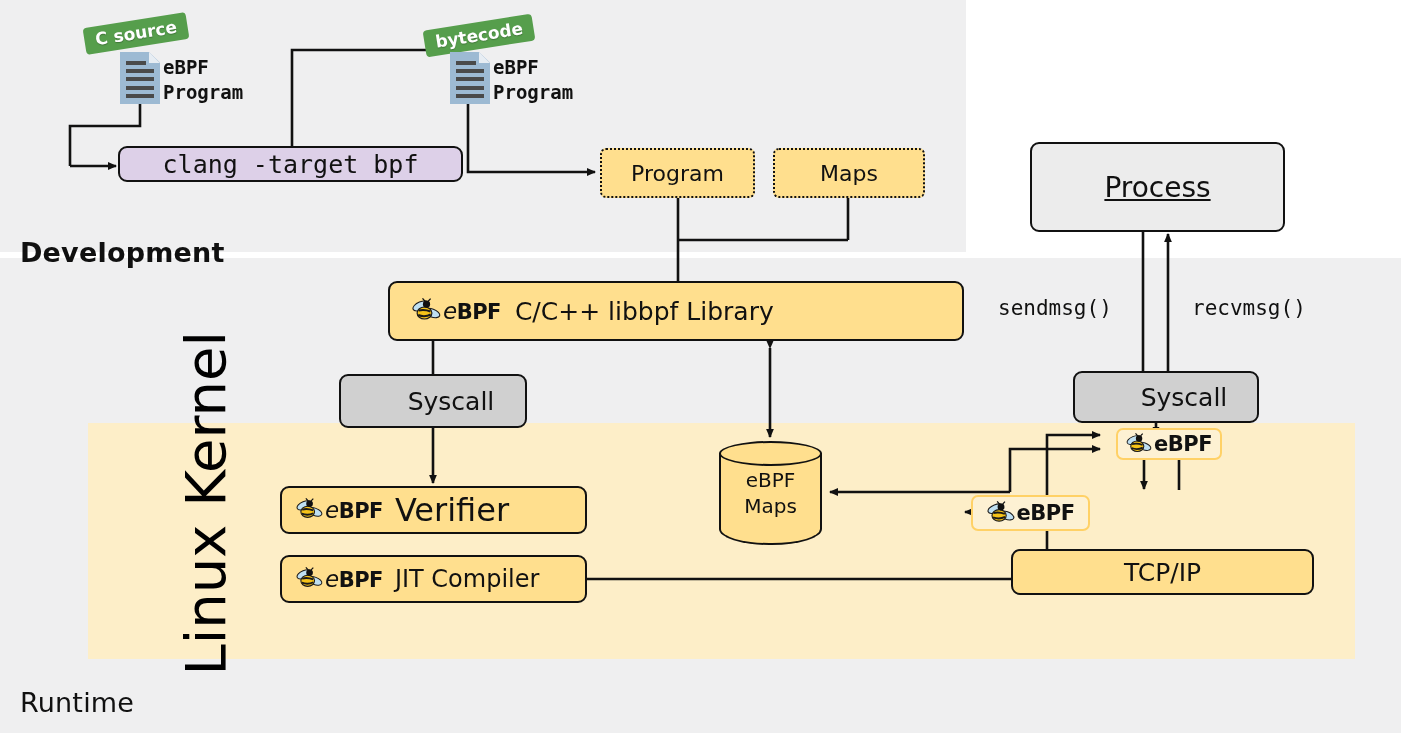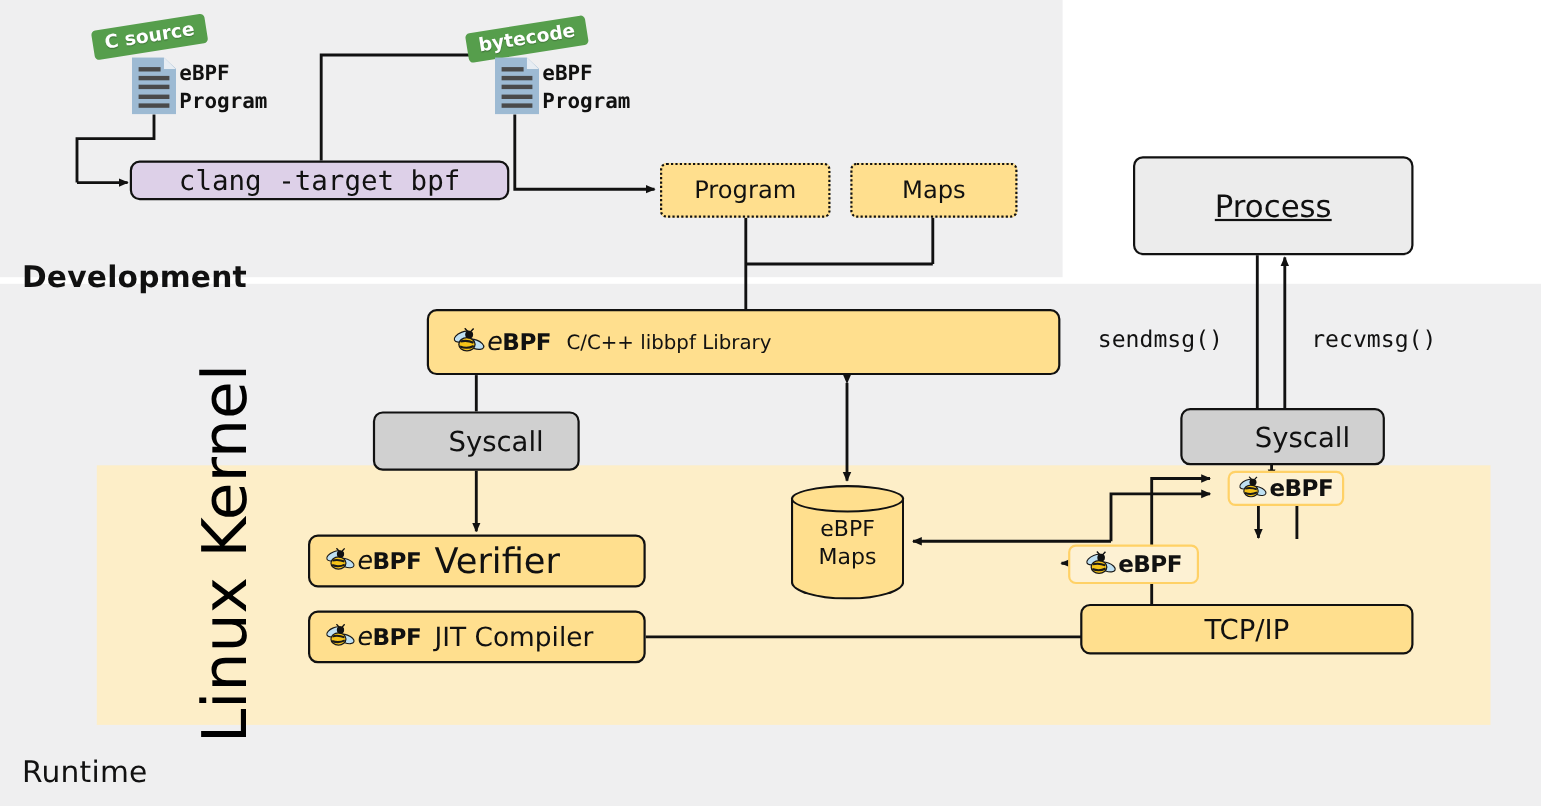--- a/index.html
+++ b/index.html
@@ -176,21 +176,21 @@
         <ellipse cx="9" cy="8" rx="8.5" ry="4.2" fill="#bfe0f2" stroke="#1a1a1a" stroke-width="1.1" transform="rotate(-22 9 8)"></ellipse>
         <ellipse cx="20" cy="15" rx="8.2" ry="4" fill="#bfe0f2" stroke="#1a1a1a" stroke-width="1.1" transform="rotate(20 20 15)"></ellipse>
         <ellipse cx="12.5" cy="15" rx="7.4" ry="6" fill="#f5c319" stroke="#1a1a1a" stroke-width="1.2"></ellipse>
         <path d="M6.5,12.5 q6,-1.5 12,1" stroke="#1a1a1a" stroke-width="2" fill="none"></path>
         <path d="M6.2,17 q6.5,2.5 12.5,-0.5" stroke="#1a1a1a" stroke-width="2" fill="none"></path>
         <circle cx="14.5" cy="6.2" r="3.6" fill="#111"></circle>
         <path d="M13,3.2 L10.5,0.4 M16.2,3.2 L18.6,0.6" stroke="#111" stroke-width="1.3"></path>
       </svg>
       <span class="ebpf-word"><i>e</i>BPF</span>
     </span>
-    <span style="font-size:18px;">C/C++ libbpf Library</span>
+    <span style="font-size:25px;">C/C++ libbpf Library</span>
   </div>
 
   <div class="box grey" style="left:339px;top:374px;width:188px;height:54px;font-size:25px;">Syscall</div>
 
   <div class="box grey" style="left:1073px;top:371px;width:186px;height:52px;font-size:25px;">Syscall</div>
 
   <div class="syslabel" style="left:998px;top:296px;">sendmsg()</div>
   <div class="syslabel" style="left:1192px;top:296px;">recvmsg()</div>
 
   <div class="box yellow" style="left:280px;top:486px;width:307px;height:48px;justify-content:flex-start;padding-left:14px;gap:12px;">
@@ -228,21 +228,21 @@
   <div id="maps">
     <div class="cyl-body"></div>
     <div class="cyl-top"></div>
     <div class="cyl-label">
       <span>eBPF</span><br>
       <span>Maps</span>
     </div>
   </div>
 
 
-  <div class="box yellow" style="left:982px;top:549px;width:303px;height:46px;font-size:25px;">TCP/IP</div>
+  <div class="box yellow" style="left:1011px;top:549px;width:303px;height:46px;font-size:25px;">TCP/IP</div>
 
   <div class="badge" style="left:1116px;top:428px;width:106px;height:32px;">
     <span class="ebpf-logo">
       <svg width="27" height="23" viewBox="0 0 30 26" aria-hidden="true">
         <ellipse cx="9" cy="8" rx="8.5" ry="4.2" fill="#bfe0f2" stroke="#1a1a1a" stroke-width="1.1" transform="rotate(-22 9 8)"></ellipse>
         <ellipse cx="20" cy="15" rx="8.2" ry="4" fill="#bfe0f2" stroke="#1a1a1a" stroke-width="1.1" transform="rotate(20 20 15)"></ellipse>
         <ellipse cx="12.5" cy="15" rx="7.4" ry="6" fill="#f5c319" stroke="#1a1a1a" stroke-width="1.2"></ellipse>
         <path d="M6.5,12.5 q6,-1.5 12,1" stroke="#1a1a1a" stroke-width="2" fill="none"></path>
         <path d="M6.2,17 q6.5,2.5 12.5,-0.5" stroke="#1a1a1a" stroke-width="2" fill="none"></path>
         <circle cx="14.5" cy="6.2" r="3.6" fill="#111"></circle>

